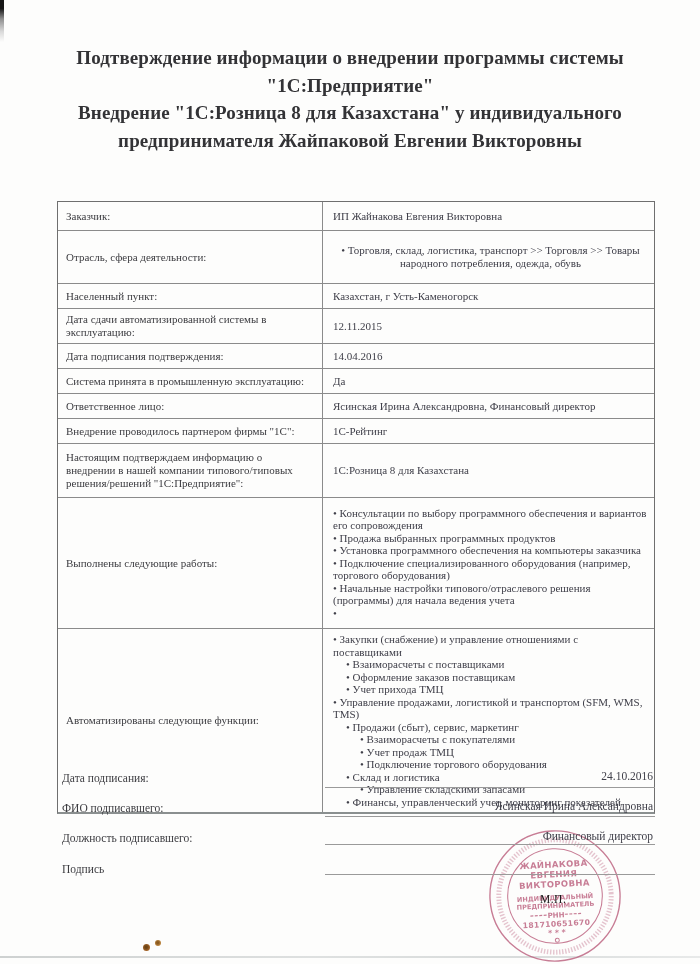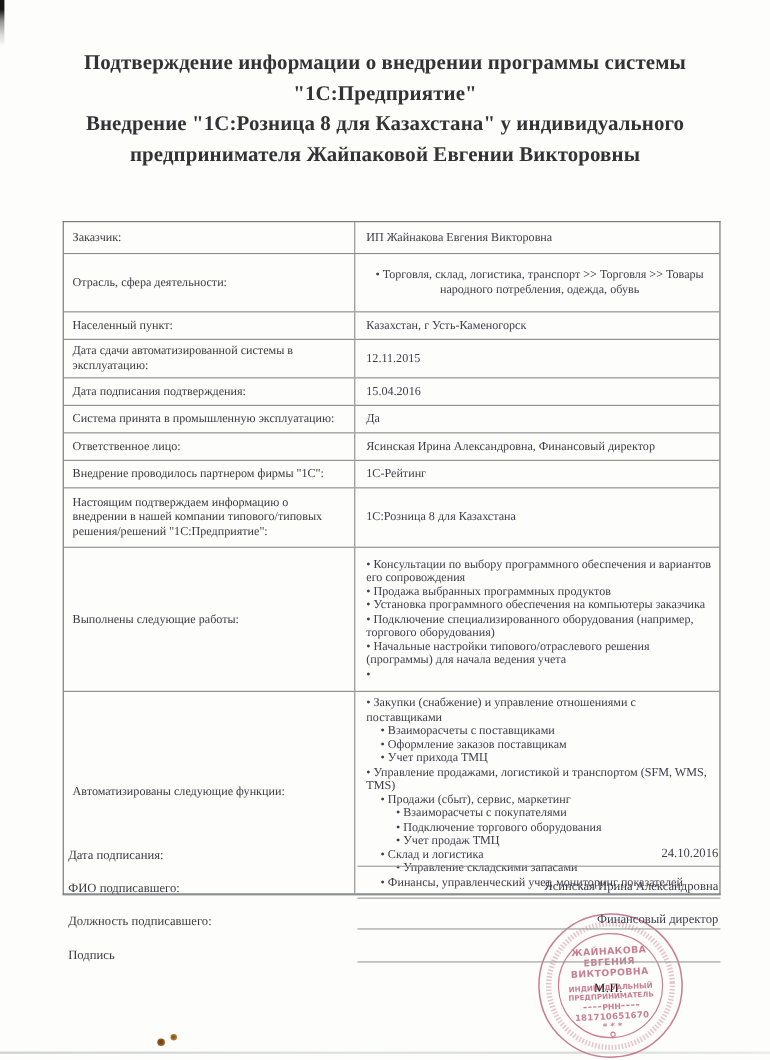--- a/index.html
+++ b/index.html
@@ -104,21 +104,21 @@
   </div>
   <div class="tr r4">
     <div class="tl">Дата сдачи автоматизированной системы в эксплуатацию:</div>
     <div class="tv">
         <div>12.11.2015</div>
       </div>
   </div>
   <div class="tr r5">
     <div class="tl">Дата подписания подтверждения:</div>
     <div class="tv">
-        <div>15.04.2016</div>
+        <div>14.04.2016</div>
       </div>
   </div>
   <div class="tr r6">
     <div class="tl">Система принята в промышленную эксплуатацию:</div>
     <div class="tv">
         <div>Да</div>
       </div>
   </div>
   <div class="tr r7">
     <div class="tl">Ответственное лицо:</div>
@@ -152,22 +152,22 @@
   <div class="tr r11 list">
     <div class="tl">Автоматизированы следующие функции:</div>
     <div class="tv">
       <div class="li">• Закупки (снабжение) и управление отношениями с поставщиками</div>
       <div class="li ind1">• Взаиморасчеты с поставщиками</div>
       <div class="li ind1">• Оформление заказов поставщикам</div>
       <div class="li ind1">• Учет прихода ТМЦ</div>
       <div class="li">• Управление продажами, логистикой и транспортом (SFM, WMS, TMS)</div>
       <div class="li ind1">• Продажи (сбыт), сервис, маркетинг</div>
       <div class="li ind2">• Взаиморасчеты с покупателями</div>
+      <div class="li ind2">• Учет продаж ТМЦ</div>
       <div class="li ind2">• Подключение торгового оборудования</div>
-      <div class="li ind2">• Учет продаж ТМЦ</div>
       <div class="li ind1">• Склад и логистика</div>
       <div class="li ind2">• Управление складскими запасами</div>
       <div class="li ind1">• Финансы, управленческий учет, мониторинг показателей</div>
     </div>
   </div>
 </div>
 
 <div class="f-label" style="top:772px">Дата подписания:</div>
 <div class="f-value" style="top:770px">24.10.2016</div>
 <div class="f-line" style="top:787px"></div>

